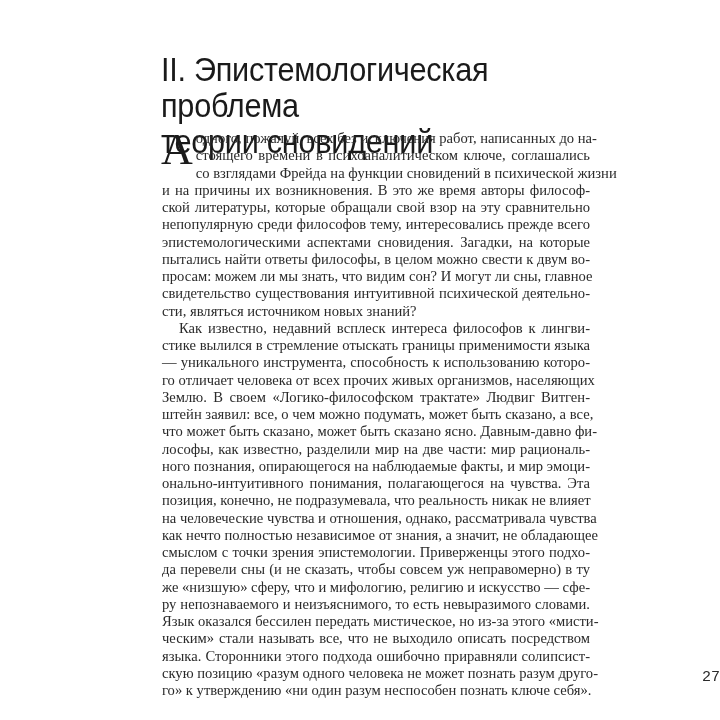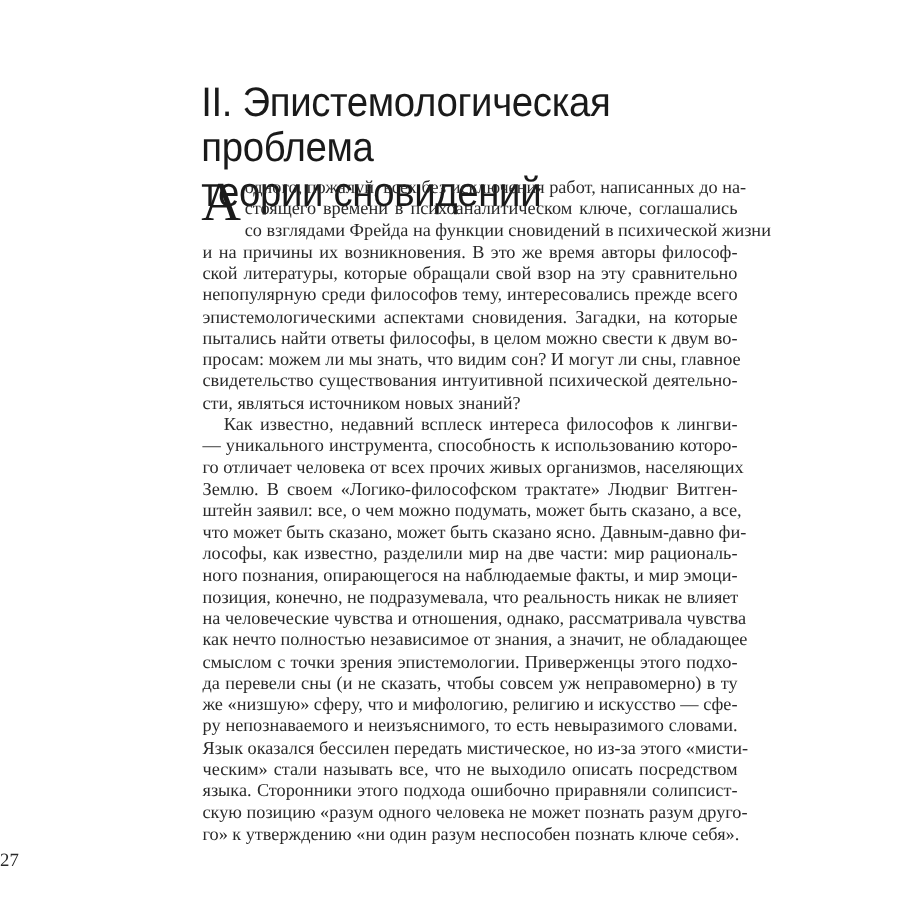--- a/index.html
+++ b/index.html
@@ -1,38 +1,38 @@
 <!DOCTYPE html>
 <html><head>
 <meta charset="utf-8">
 <style>
   html, body { margin:0; padding:0; background:#ffffff; }
   body { width:720px; height:720px; position:relative; overflow:hidden; }
-  .page { position:absolute; left:0; top:12px; width:720px; height:688px; background:#fff; }
+  .page { position:absolute; left:0; top:0; width:720px; height:688px; background:#fff; }
   .title {
     position:absolute; left:161px; top:52px; width:440px;
     font-family:"Liberation Sans", sans-serif; font-size:33px; line-height:36px;
     color:#1a1a1a; font-weight:normal; letter-spacing:-0.3px;
     transform:scaleX(0.93); transform-origin:left top;
   }
   .body {
     position:absolute; left:162px; top:130px; width:428px;
     font-family:"Liberation Serif", serif; font-size:14.6px; line-height:17.25px;
     color:#2a2a2a; text-align:justify; hyphens:manual;
   }
   .dropcap {
     float:left; font-family:"Liberation Serif", serif; font-size:44px; line-height:34px;
     margin:3px 3px 0 -1px; color:#1a1a1a;
   }
   .line { display:block; text-align:justify; text-align-last:justify; white-space:nowrap; }
   .line.last { text-align-last:left; }
   .line.ind { padding-left:17px; }
   .pagenum {
-    position:absolute; left:0; width:720px; top:669px; text-align:left;
-    font-family:Liberation Serif, serif; font-size:15px; color:#2a2a2a;
+    position:absolute; left:0; width:720px; top:669px; text-align:right;
+    font-family:Liberation Mono, monospace; font-size:15px; color:#2a2a2a;
   }
 </style>
 </head>
 <body>
 
 <div class="page">
   <div class="title">
     <div>II. Эпистемологическая проблема</div>
     <div>теории сновидений</div>
   </div>
@@ -47,27 +47,29 @@
         <span class="line">ской литературы, которые обращали свой взор на эту сравнительно</span>
         <span class="line">непопулярную среди философов тему, интересовались прежде всего</span>
         <span class="line">эпистемологическими аспектами сновидения. Загадки, на которые</span>
         <span class="line">пытались найти ответы философы, в целом можно свести к двум во-</span>
         <span class="line">просам: можем ли мы знать, что видим сон? И могут ли сны, главное</span>
         <span class="line">свидетельство существования интуитивной психической деятельно-</span>
         <span class="line last">сти, являться источником новых знаний?</span>
       </div>
     <div id="p2">
         <span class="line ind">Как известно, недавний всплеск интереса философов к лингви-</span>
+        <span class="line">стике вылился в стремление отыскать границы применимости языка</span>
         <span class="line">— уникального инструмента, способность к использованию которо-</span>
         <span class="line">го отличает человека от всех прочих живых организмов, населяющих</span>
         <span class="line">Землю. В своем «Логико-философском трактате» Людвиг Витген-</span>
         <span class="line">штейн заявил: все, о чем можно подумать, может быть сказано, а все,</span>
         <span class="line">что может быть сказано, может быть сказано ясно. Давным-давно фи-</span>
         <span class="line">лософы, как известно, разделили мир на две части: мир рациональ-</span>
         <span class="line">ного познания, опирающегося на наблюдаемые факты, и мир эмоци-</span>
+        <span class="line">онально-интуитивного понимания, полагающегося на чувства. Эта</span>
         <span class="line">позиция, конечно, не подразумевала, что реальность никак не влияет</span>
         <span class="line">на человеческие чувства и отношения, однако, рассматривала чувства</span>
         <span class="line">как нечто полностью независимое от знания, а значит, не обладающее</span>
         <span class="line">смыслом с точки зрения эпистемологии. Приверженцы этого подхо-</span>
         <span class="line">да перевели сны (и не сказать, чтобы совсем уж неправомерно) в ту</span>
         <span class="line">же «низшую» сферу, что и мифологию, религию и искусство — сфе-</span>
         <span class="line">ру непознаваемого и неизъяснимого, то есть невыразимого словами.</span>
         <span class="line">Язык оказался бессилен передать мистическое, но из-за этого «мисти-</span>
         <span class="line">ческим» стали называть все, что не выходило описать посредством</span>
         <span class="line">языка. Сторонники этого подхода ошибочно приравняли солипсист-</span>

